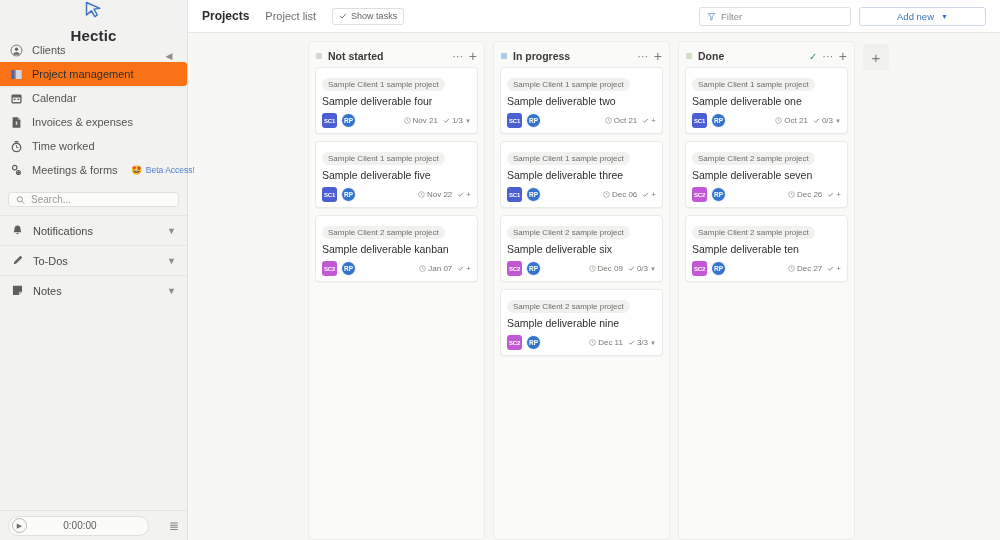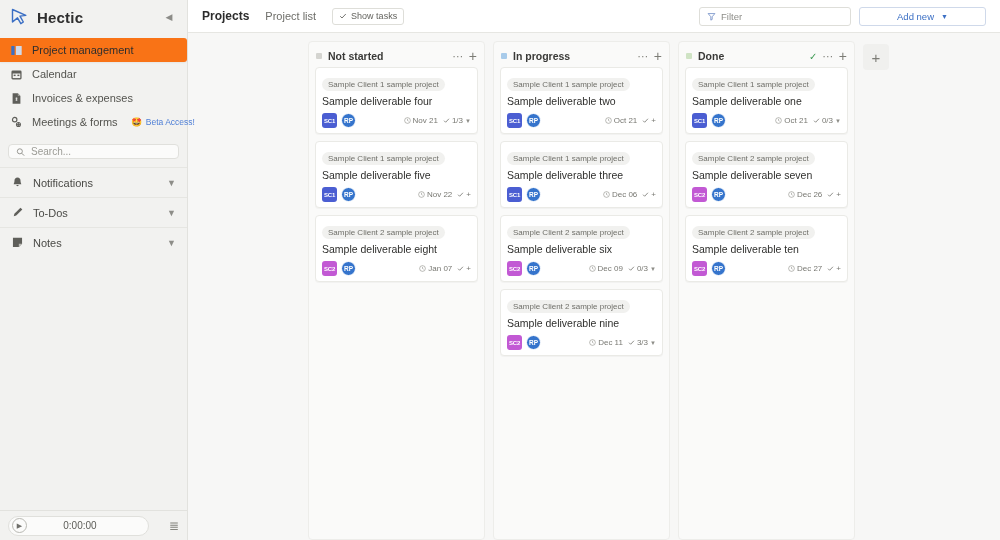--- a/index.html
+++ b/index.html
@@ -15,21 +15,21 @@
   
   .sidebar {
     width: 188px; height: 540px;
     background: #f2f2f0;
     border-right: 1px solid #e2e2de;
     display: flex; flex-direction: column;
     position: relative;
   }
   .brand {
     height: 34px; display: flex; align-items: center;
-    padding: 0 10px; gap: 7px;
+    padding: 0 10px; gap: 7px; flex-direction: column;
   }
   .brand-logo { width: 20px; height: 20px; flex: none; }
   .brand-name {
     font-size: 15px; font-weight: bold; letter-spacing: .2px; color: #2e2e2e;
   }
   .collapse-btn {
     margin-left: auto; width: 16px; height: 16px;
     display: flex; align-items: center; justify-content: center;
     color: #8c8c88; font-size: 9px;
   }
@@ -191,20 +191,28 @@
 
     <div class="brand">
       <svg class="brand-logo" viewBox="0 0 24 24">
         <path d="M3 3 L3 18 L9 13 L13 20 L16 18 L12 11 L19 10 Z" fill="none" stroke="#3b6fc4" stroke-width="1.7" stroke-linejoin="round"></path>
       </svg>
       <span class="brand-name">Hectic</span>
       <span class="collapse-btn">◀</span>
     </div>
 
     <nav class="nav">
+      <div class="nav-item">
+        <svg class="nav-icon" viewBox="0 0 20 20">
+          <circle cx="10" cy="10" r="8.4" fill="none" stroke="#6b6b66" stroke-width="1.4"></circle>
+          <circle cx="10" cy="8" r="2.6" fill="#6b6b66"></circle>
+          <path d="M4.6 16.5a5.6 5.6 0 0 1 10.8 0" fill="#6b6b66"></path>
+        </svg>
+        <span>Clients</span>
+      </div>
 
       <div class="nav-item active">
         <svg class="nav-icon" viewBox="0 0 20 20">
           <rect x="2" y="3" width="5" height="14" rx="1" fill="#3b6fc4"></rect>
           <rect x="9" y="3" width="9" height="14" rx="1" fill="#cfd9ea"></rect>
         </svg>
         <span>Project management</span>
       </div>
 
       <div class="nav-item">
@@ -219,20 +227,28 @@
 
       <div class="nav-item">
         <svg class="nav-icon" viewBox="0 0 20 20">
           <path d="M4 2h8l4 4v12H4z" fill="#5f5f5a"></path>
           <path d="M12 2l4 4h-4z" fill="#9a9a94"></path>
           <path d="M10 8.5v5M8.4 9.6h3.2M8.4 12.4h3.2" stroke="#f2f2f0" stroke-width="1.1"></path>
         </svg>
         <span>Invoices &amp; expenses</span>
       </div>
 
+      <div class="nav-item">
+        <svg class="nav-icon" viewBox="0 0 20 20">
+          <rect x="7" y="1.6" width="6" height="2" fill="#5f5f5a"></rect>
+          <circle cx="10" cy="11.5" r="6.5" fill="none" stroke="#5f5f5a" stroke-width="2"></circle>
+          <path d="M10 8v3.6h2.6" stroke="#5f5f5a" stroke-width="1.4" fill="none"></path>
+        </svg>
+        <span>Time worked</span>
+      </div>
 
       <div class="nav-item">
         <svg class="nav-icon" viewBox="0 0 20 20">
           <circle cx="7.2" cy="5.6" r="3.4" fill="none" stroke="#5f5f5a" stroke-width="1.8"></circle>
           <circle cx="13" cy="13" r="3" fill="none" stroke="#5f5f5a" stroke-width="1.8"></circle>
           <path d="M13 10.6v4.8M10.6 13h4.8" stroke="#5f5f5a" stroke-width="1.4"></path>
         </svg>
         <span>Meetings &amp; forms</span>
         <span class="beta-pill">
           <span class="beta-emoji">🤩</span>
@@ -365,21 +381,21 @@
                     <span>Nov 22</span>
                   </span>
                   <span class="meta-count">
                     <svg width="7" height="7" viewBox="0 0 20 20">
                       <path d="M3 10.5l4.5 4.5L17 5" fill="none" stroke="#787872" stroke-width="2.4"></path>
                     </svg>
                     <span>+</span>
                   </span>
                 </span>
               </div></div>
-            <div class="card"><span class="card-project">Sample Client 2 sample project</span><div class="card-title">Sample deliverable eight</div><div class="card-foot">
+            <div class="card"><span class="card-project">Sample Client 2 sample project</span><div class="card-title">Sample deliverable kanban</div><div class="card-foot">
                 <span class="av-square" style="background:#c259d4">
                   <span>SC2</span>
                 </span>
                 <span class="av-circle">
                   <span>RP</span>
                 </span>
                 <span class="card-meta">
                   <span class="meta-date">
                     <svg width="7" height="7" viewBox="0 0 20 20">
                       <circle cx="10" cy="10" r="8.2" fill="none" stroke="#8c8c86" stroke-width="1.7"></circle>

